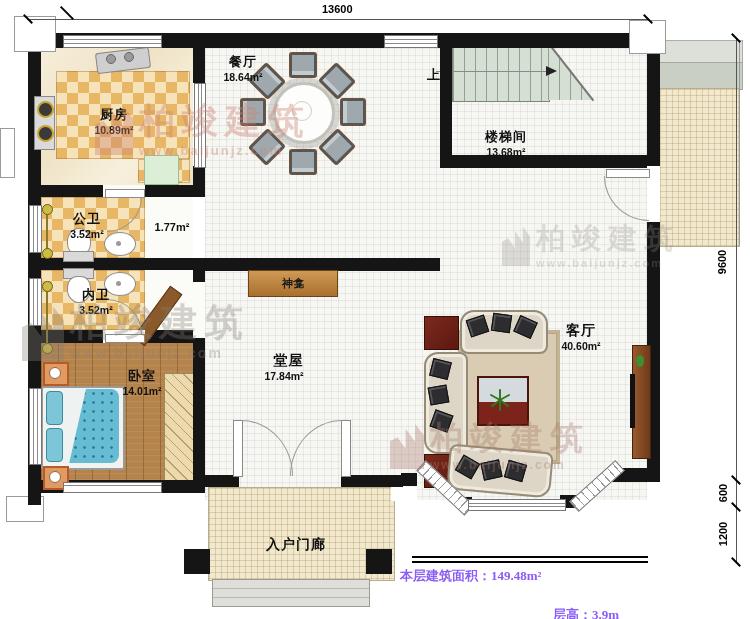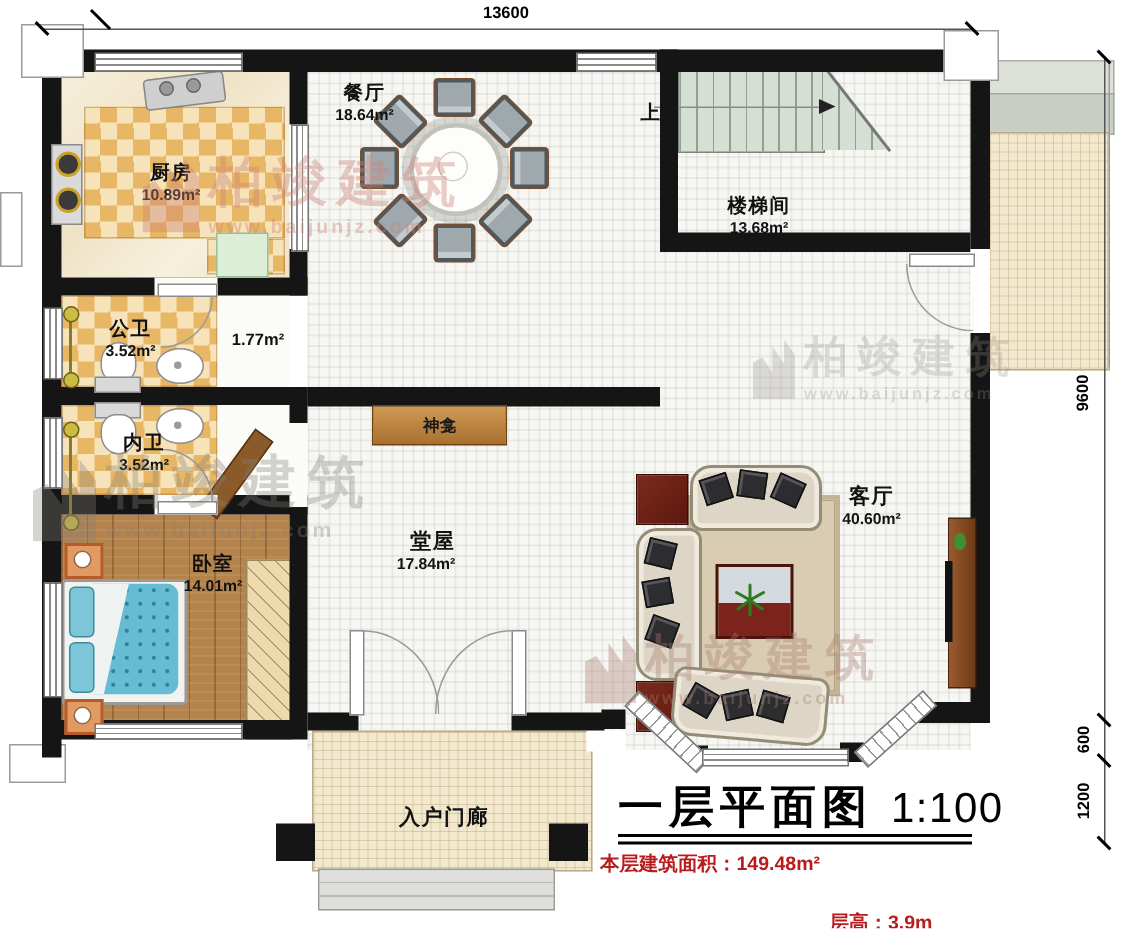--- a/index.html
+++ b/index.html
@@ -59,21 +59,21 @@
   .wm-text{margin-left:6px;}
   .wm-brand{font-weight:bold;letter-spacing:7px;line-height:1;}
   .wm-url{font-weight:bold;letter-spacing:2px;margin-top:4px;}
   .wm1{color:rgba(205,130,118,.40);}
   .wm2{color:rgba(135,128,120,.34);}
   .wm3{color:rgba(170,125,112,.36);}
   .wm4{color:rgba(150,144,138,.28);}
   
   .tb-title{position:absolute;z-index:5;font-weight:bold;font-size:30px;letter-spacing:4px;color:#000;}
   .tb-scale{font-weight:normal;font-size:28px;letter-spacing:1px;margin-left:12px;}
-  .tb-stat{position:absolute;z-index:5;font-size:13px;font-weight:bold;white-space:nowrap;color:#b91c1c;}
+  .tb-stat{position:absolute;z-index:5;font-size:13px;font-weight:bold;white-space:nowrap;color:#8b5cf6;font-family:Liberation Serif, serif;}
   .fixture{position:absolute;z-index:4;}
 </style>
 </head>
 <body>
 
 <div class="plan">
 
   <div class="abs gridw" style="left:205px;top:48px;width:442px;height:452px;z-index:1;"></div>
   <div class="abs marble" style="left:41px;top:48px;width:152px;height:137px;z-index:1;"></div>
   <div class="abs checker" style="left:56px;top:71px;width:134px;height:88px;z-index:1;"></div>
@@ -320,21 +320,18 @@
     </div>
   </div>
   <div class="wm wm4" style="left:502px;top:224px;">
     <div class="wm-logo" style="width:28px;height:42px;"></div>
     <div class="wm-text">
       <div class="wm-brand" style="font-size:29px;">柏竣建筑</div>
       <div class="wm-url" style="font-size:11px;">www.baijunjz.com</div>
     </div>
   </div>
 
-  <div class="tb-title" style="left:412px;top:518px;">
-    <span>一层平面图</span><span class="tb-scale">1:100</span>
-  </div>
   <div class="abs" style="left:412px;top:556px;width:236px;height:2px;background:#000;z-index:5;"></div>
   <div class="abs" style="left:412px;top:561px;width:236px;height:2px;background:#000;z-index:5;"></div>
   <div class="tb-stat" style="left:400px;top:567px;">本层建筑面积：149.48m²</div>
   <div class="tb-stat" style="left:553px;top:590px;margin-top:16px;">层高：3.9m</div>
 
 </div>
 
 </body></html>

